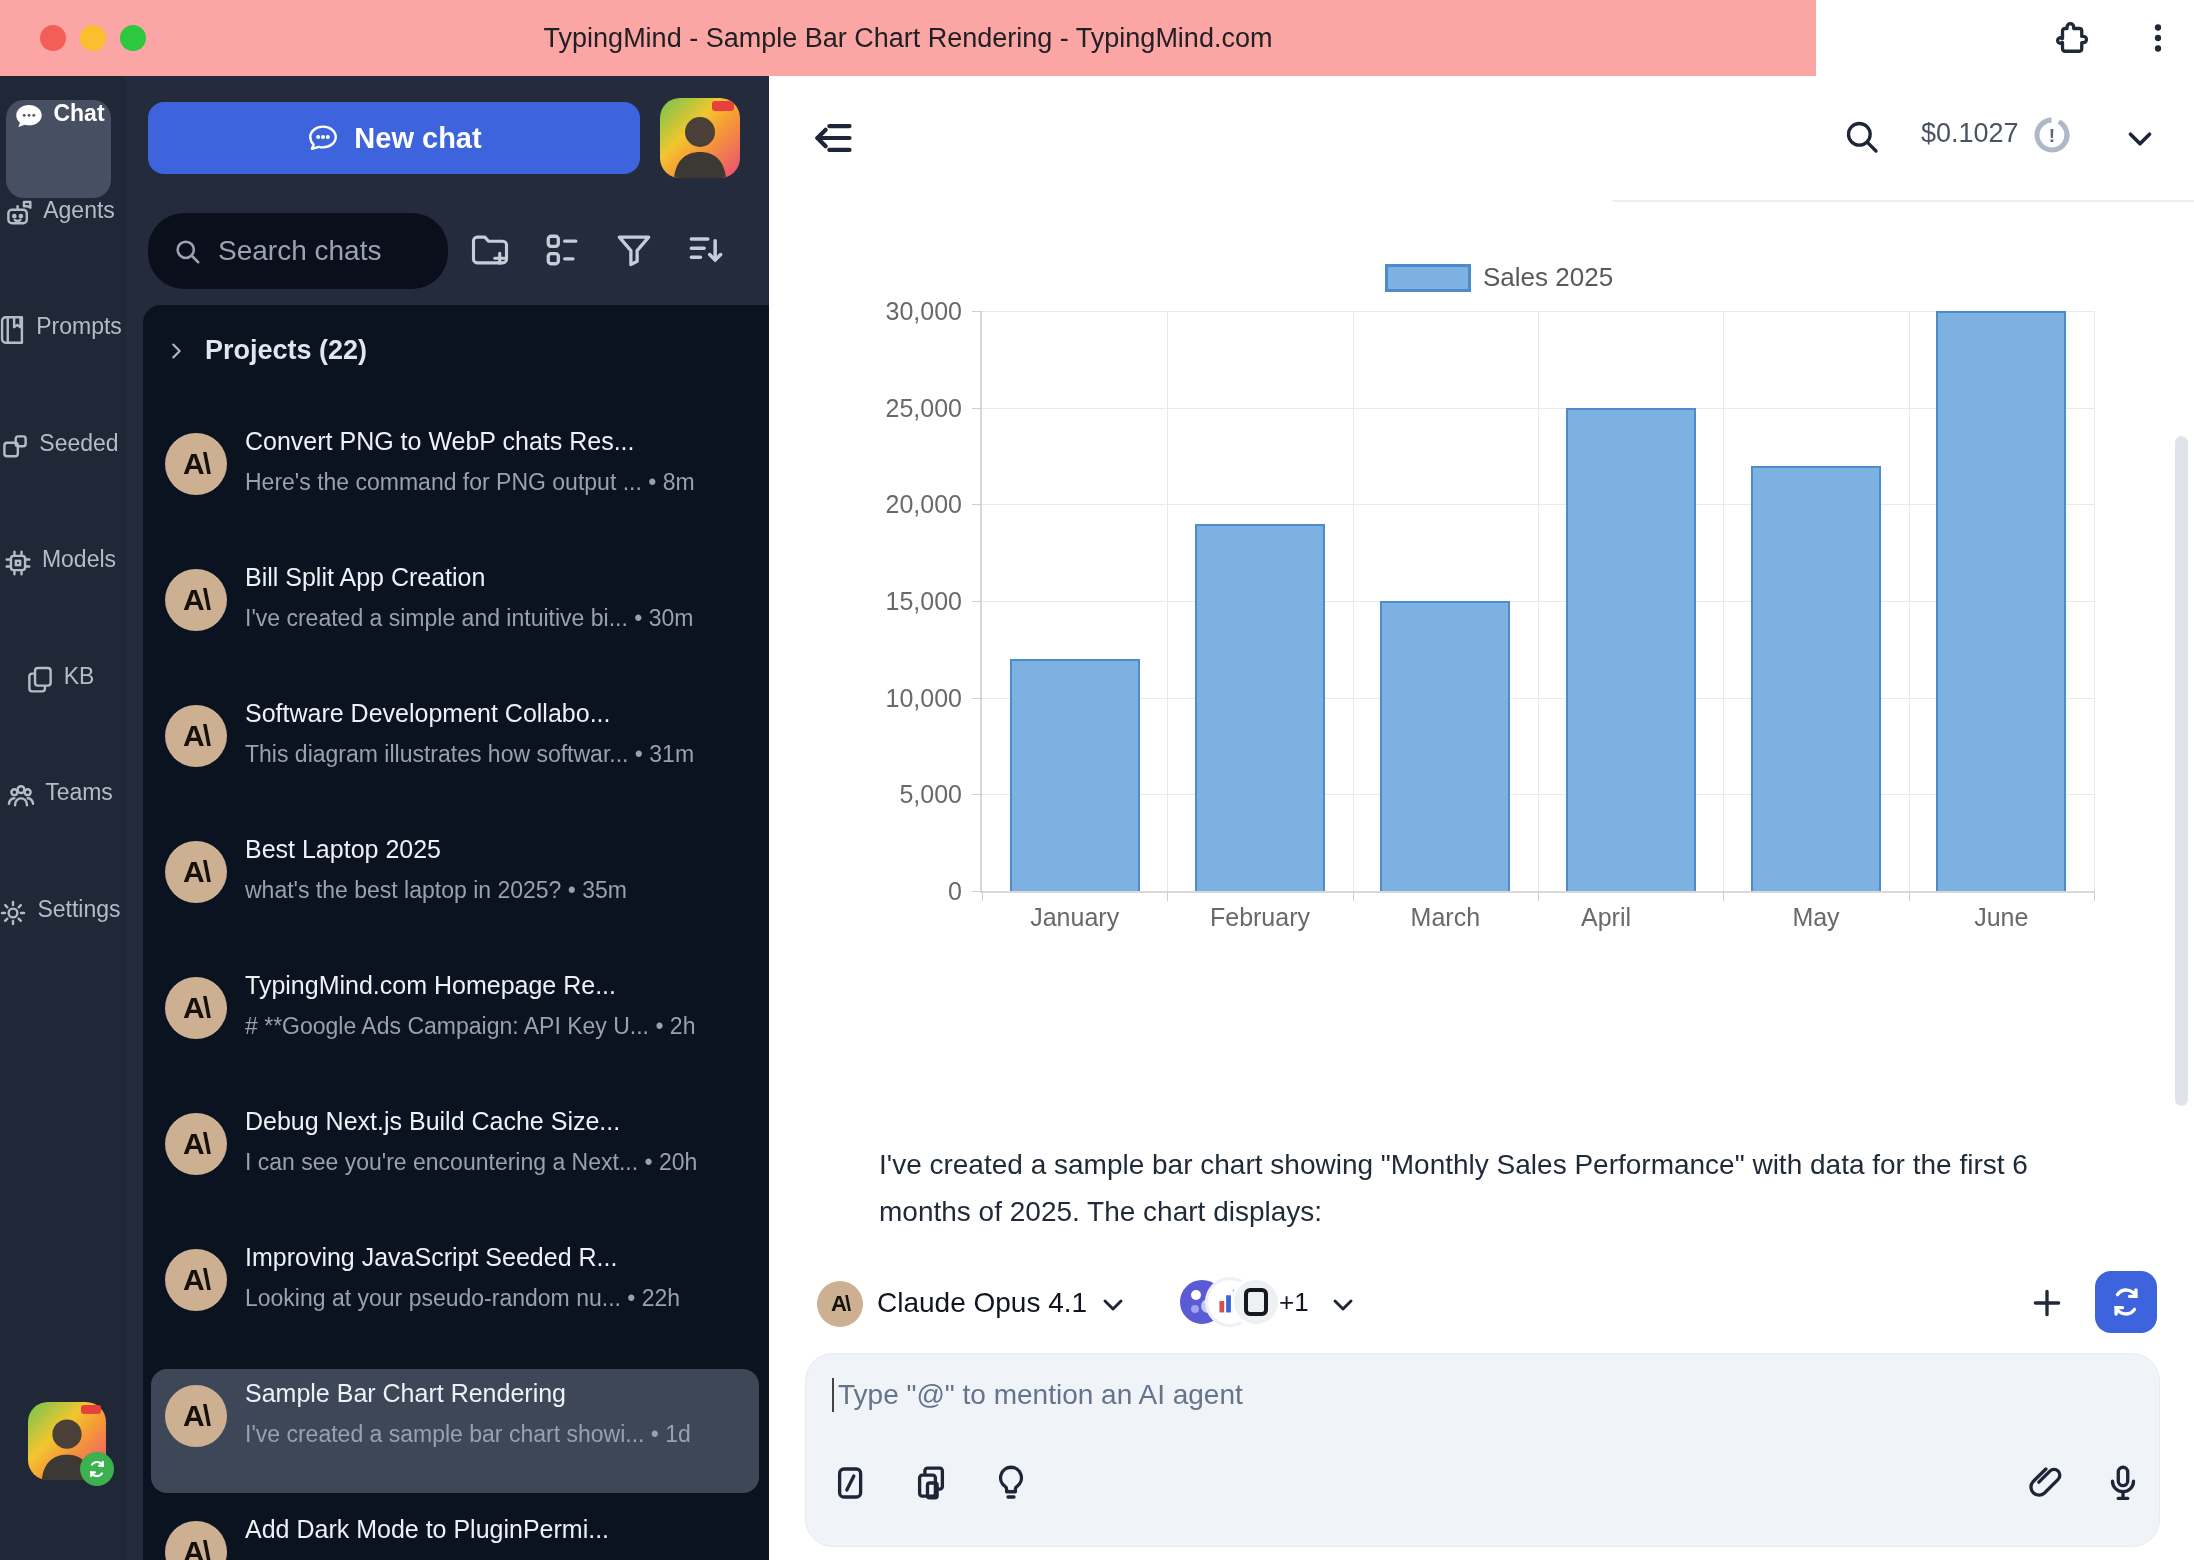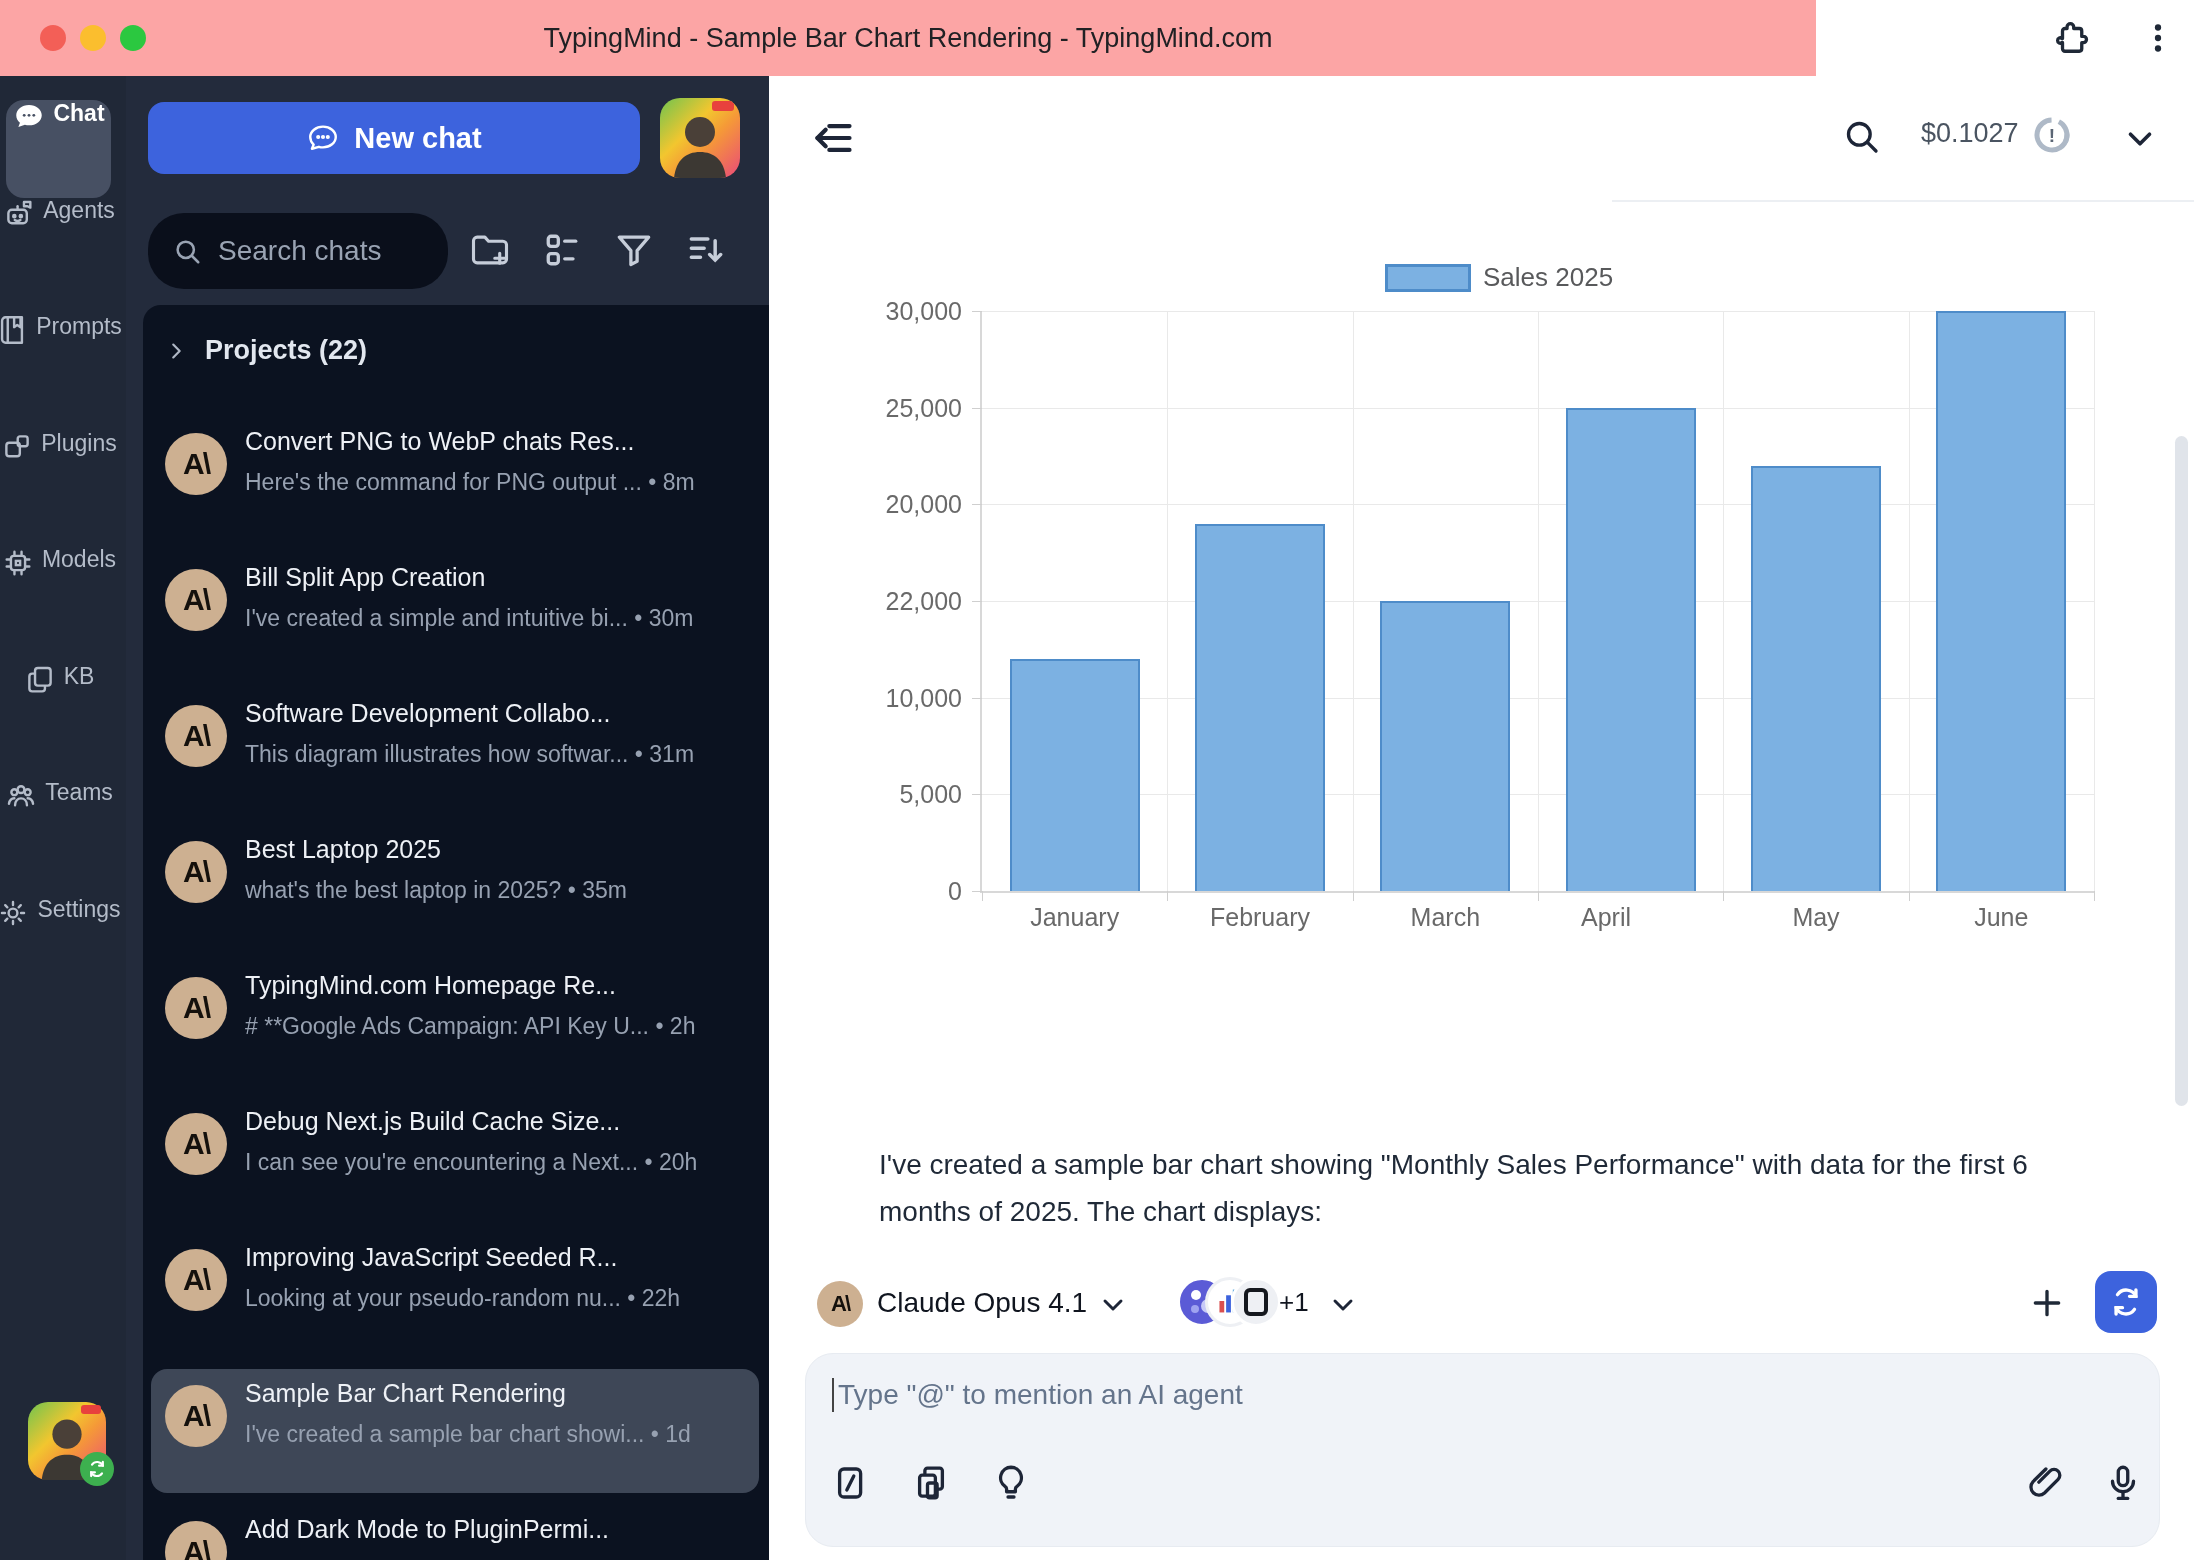--- a/index.html
+++ b/index.html
@@ -138,21 +138,21 @@
         </span>
         <span class="lbl">Prompts</span>
       </div>
       <div class="rail-item" style="top: 354px; height: 112px;">
         <span>
           <svg width="34" height="34" viewBox="0 0 24 24" fill="none" stroke="currentColor" stroke-width="1.7" stroke-linejoin="round">
             <rect x="4.5" y="9" width="9.5" height="9.5" rx="2"></rect>
             <rect x="12.5" y="4.5" width="7" height="7" rx="1.6"></rect>
           </svg>
         </span>
-        <span class="lbl">Plugins</span>
+        <span class="lbl">Seeded</span>
       </div>
       <div class="rail-item" style="top: 470px; height: 112px;">
         <span>
           <svg width="34" height="34" viewBox="0 0 24 24" fill="none" stroke="currentColor" stroke-width="1.7" stroke-linecap="round">
             <rect x="7" y="7" width="10" height="10" rx="2"></rect>
             <rect x="10.5" y="10.5" width="3" height="3"></rect>
             <path d="M9.5 7V4M14.5 7V4M9.5 20v-3M14.5 20v-3M7 9.5H4M7 14.5H4M20 9.5h-3M20 14.5h-3"></path>
           </svg>
         </span>
         <span class="lbl">Models</span>
@@ -355,21 +355,21 @@
           <div class="ytick" style="top: 580px;"></div>
           <div class="ylab" style="top: 566px;">0</div>
           <div class="gl-h" style="top: 483.333px;"></div>
           <div class="ytick" style="top: 483.333px;"></div>
           <div class="ylab" style="top: 469.333px;">5,000</div>
           <div class="gl-h" style="top: 386.667px;"></div>
           <div class="ytick" style="top: 386.667px;"></div>
           <div class="ylab" style="top: 372.667px;">10,000</div>
           <div class="gl-h" style="top: 290px;"></div>
           <div class="ytick" style="top: 290px;"></div>
-          <div class="ylab" style="top: 276px;">22,000</div>
+          <div class="ylab" style="top: 276px;">15,000</div>
           <div class="gl-h" style="top: 193.333px;"></div>
           <div class="ytick" style="top: 193.333px;"></div>
           <div class="ylab" style="top: 179.333px;">20,000</div>
           <div class="gl-h" style="top: 96.6667px;"></div>
           <div class="ytick" style="top: 96.6667px;"></div>
           <div class="ylab" style="top: 82.6667px;">25,000</div>
           <div class="gl-h" style="top: 0px;"></div>
           <div class="ytick" style="top: 0px;"></div>
           <div class="ylab" style="top: -14px;">30,000</div>
           <div class="xtick" style="left: 0px;"></div>

